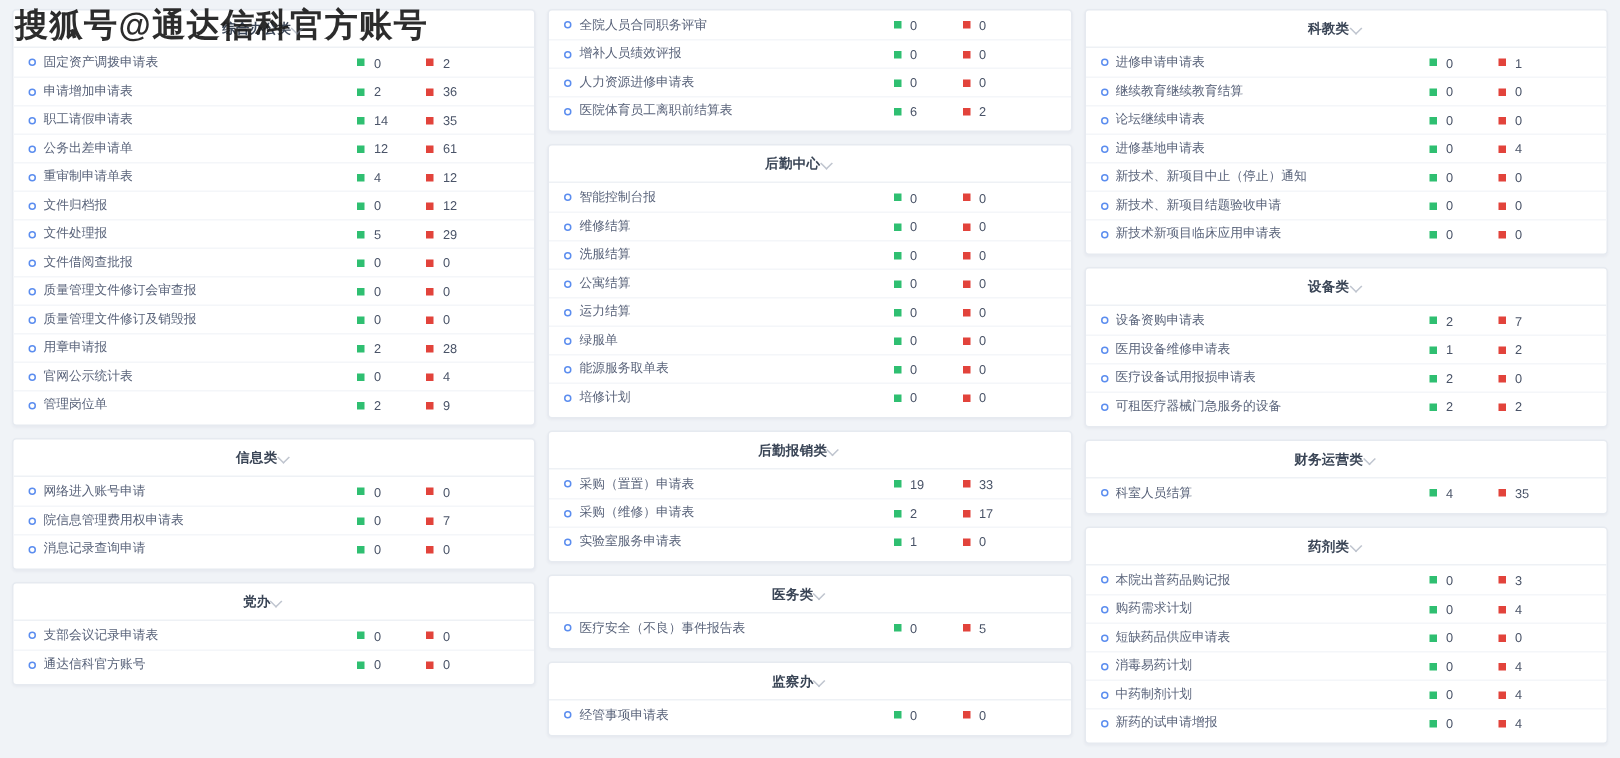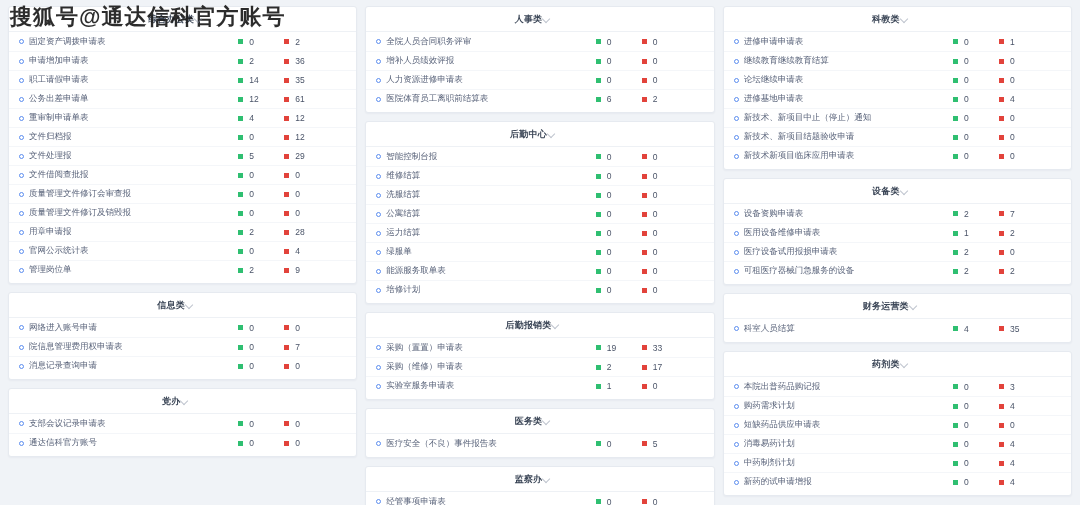--- a/index.html
+++ b/index.html
@@ -348,24 +348,20 @@
           </span>
           <span class="stat">
             <span class="sq red"></span>
             <span class="num">0</span>
           </span>
         </div>
       </div>
     </div>
     <div class="column">
       <div class="card">
-        <div class="card-head">
-          <span class="card-title">人事类</span>
-          <span class="chevron"></span>
-        </div>
         <div class="row">
           <span class="bullet"></span>
           <span class="label">全院人员合同职务评审</span>
           <span class="stat">
             <span class="sq green"></span>
             <span class="num">0</span>
           </span>
           <span class="stat">
             <span class="sq red"></span>
             <span class="num">0</span>

